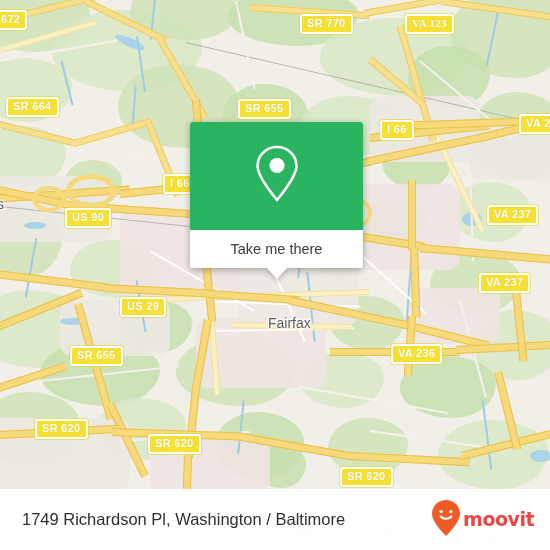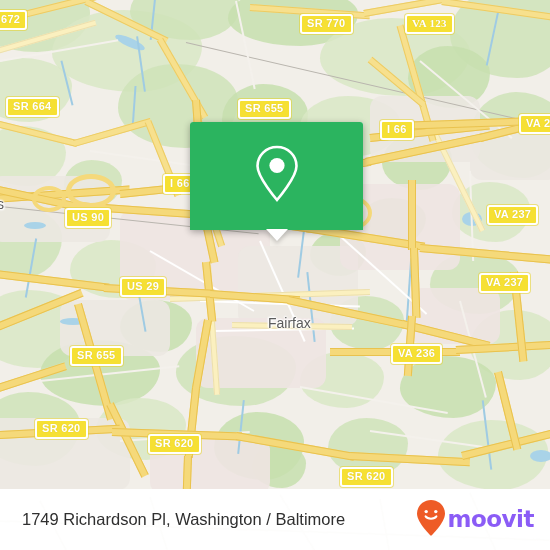--- a/index.html
+++ b/index.html
@@ -217,22 +217,22 @@
     font-size: 16.5px;
     font-family: "Liberation Sans", sans-serif;
     white-space: nowrap;
   }
   #moovit-logo {
     display: flex;
     align-items: center;
     gap: 2px;
   }
   #moovit-wordmark {
-    color: #8b5cf6;
-    font-size: 23px;
+    color: #ef4444;
+    font-size: 19px;
     font-weight: bold;
     font-family: "DejaVu Sans", sans-serif;
     letter-spacing: -.5px;
     line-height: 29px;
   }
 </style>
 </head>
 <body>
 
 <div id="screenshot">
@@ -409,39 +409,40 @@
       <div class="shield" style="left:-6px;  top:10px;">672</div>
       <div class="shield" style="left:300px; top:14px;">SR 770</div>
       <div class="shield" style="left:405px; top:14px;font-family:Liberation Serif, serif;">VA 123</div>
       <div class="shield" style="left:6px;   top:97px;">SR 664</div>
       <div class="shield" style="left:238px; top:99px;">SR 655</div>
       <div class="shield" style="left:380px; top:120px;">I 66</div>
       <div class="shield" style="left:519px; top:114px;">VA 2</div>
       <div class="shield" style="left:163px; top:174px;">I 66</div>
       <div class="shield" style="left:65px;  top:208px;">US 90</div>
       <div class="shield" style="left:487px; top:205px;">VA 237</div>
-      <div class="shield" style="left:120px; top:277px;text-align:right;">US 29</div>
+      <div class="shield" style="left:120px; top:297px;text-align:right;">US 29</div>
       <div class="shield" style="left:479px; top:273px;">VA 237</div>
       <div class="shield" style="left:70px;  top:346px;">SR 655</div>
       <div class="shield" style="left:391px; top:344px;">VA 236</div>
       <div class="shield" style="left:35px;  top:419px;">SR 620</div>
       <div class="shield" style="left:148px; top:434px;">SR 620</div>
       <div class="shield" style="left:340px; top:467px;">SR 620</div>
 
     </div>
 
     <div id="popup-card">
       <div id="popup-green">
         <span>
           <svg width="54" height="62" viewBox="0 0 54 62" aria-hidden="true">
             <path d="M27 4 C16 4 7.5 12.5 7.5 23 C7.5 34.5 27 57 27 57 C27 57 46.5 34.5 46.5 23 C46.5 12.5 38 4 27 4 Z" fill="none" stroke="#ffffff" stroke-width="2.6"></path>
             <circle cx="27" cy="22.5" r="7.6" fill="#ffffff"></circle>
           </svg>
         </span>
       </div>
+      <div id="popup-button">Take me there</div>
       <div id="popup-tail"></div>
     </div>
 
   </div>
 
   <div id="footer">
     <div id="footer-ghost">
       <div class="road minor2" style="position:absolute;left:40px;  top:500px; width:120px; transform:rotate(62deg);"></div>
       <div class="road minor2" style="position:absolute;left:150px; top:496px; width:110px; transform:rotate(72deg);"></div>
       <div class="road minor2" style="position:absolute;left:280px; top:494px; width:120px; transform:rotate(58deg);"></div>

